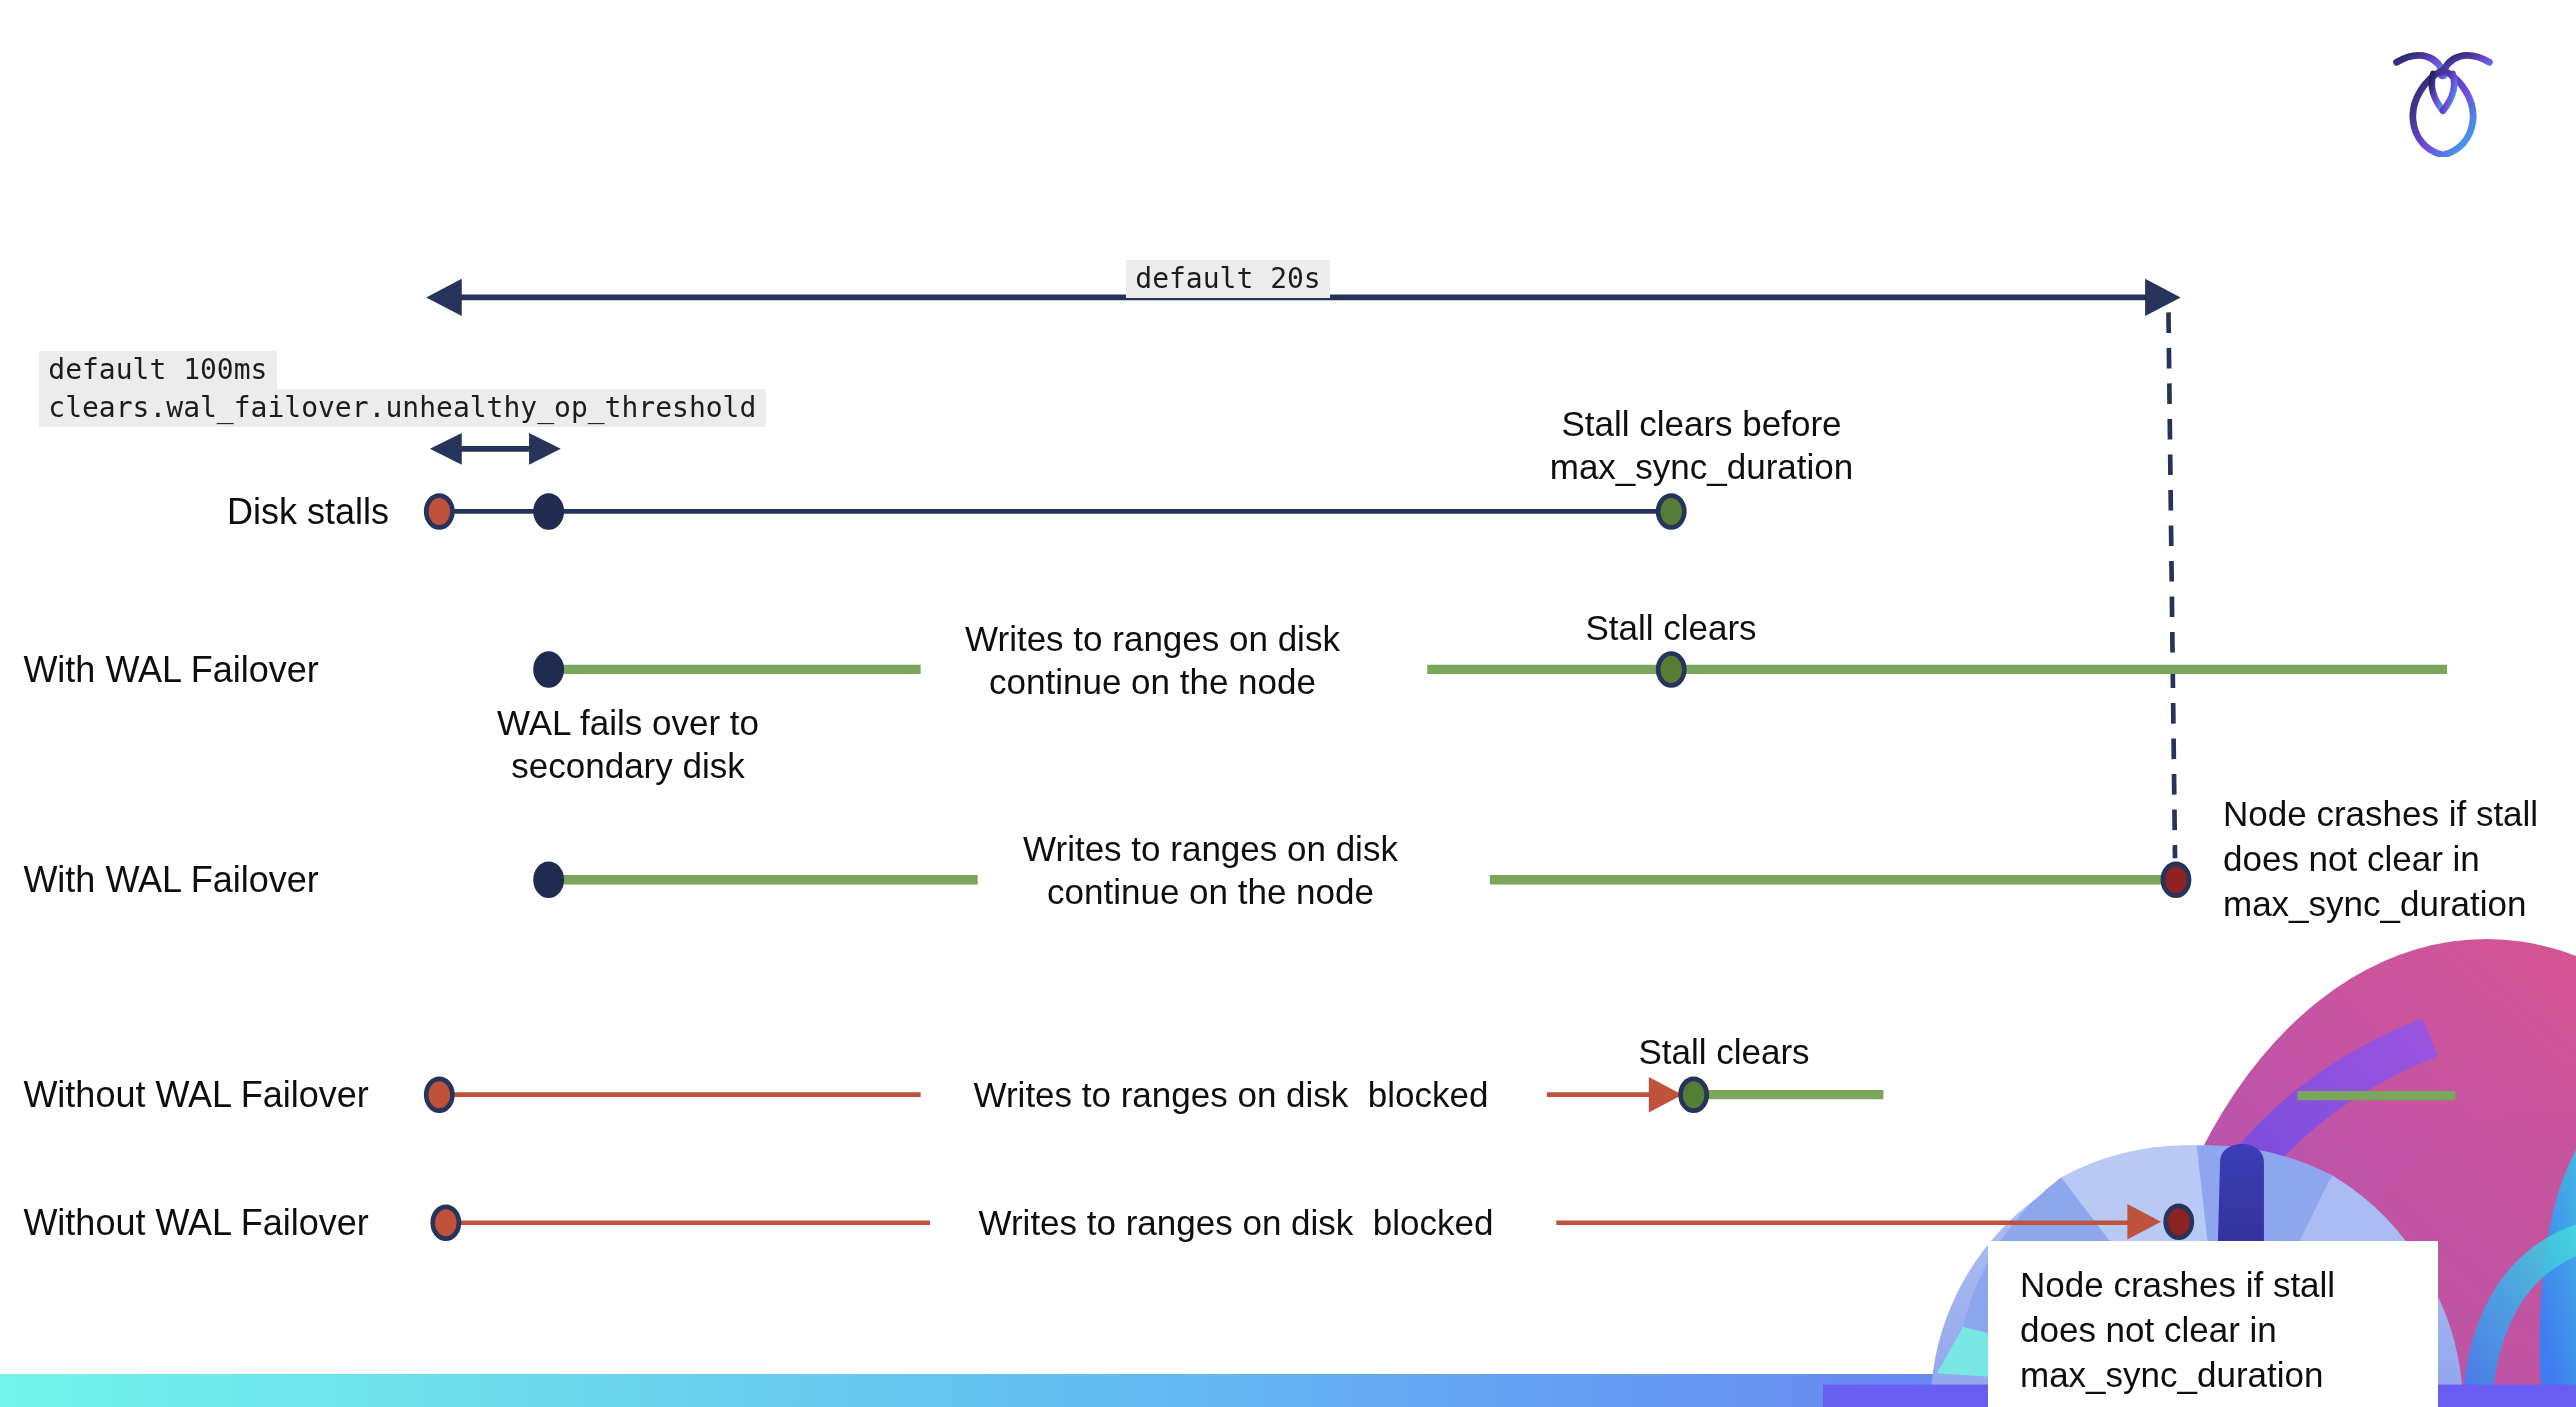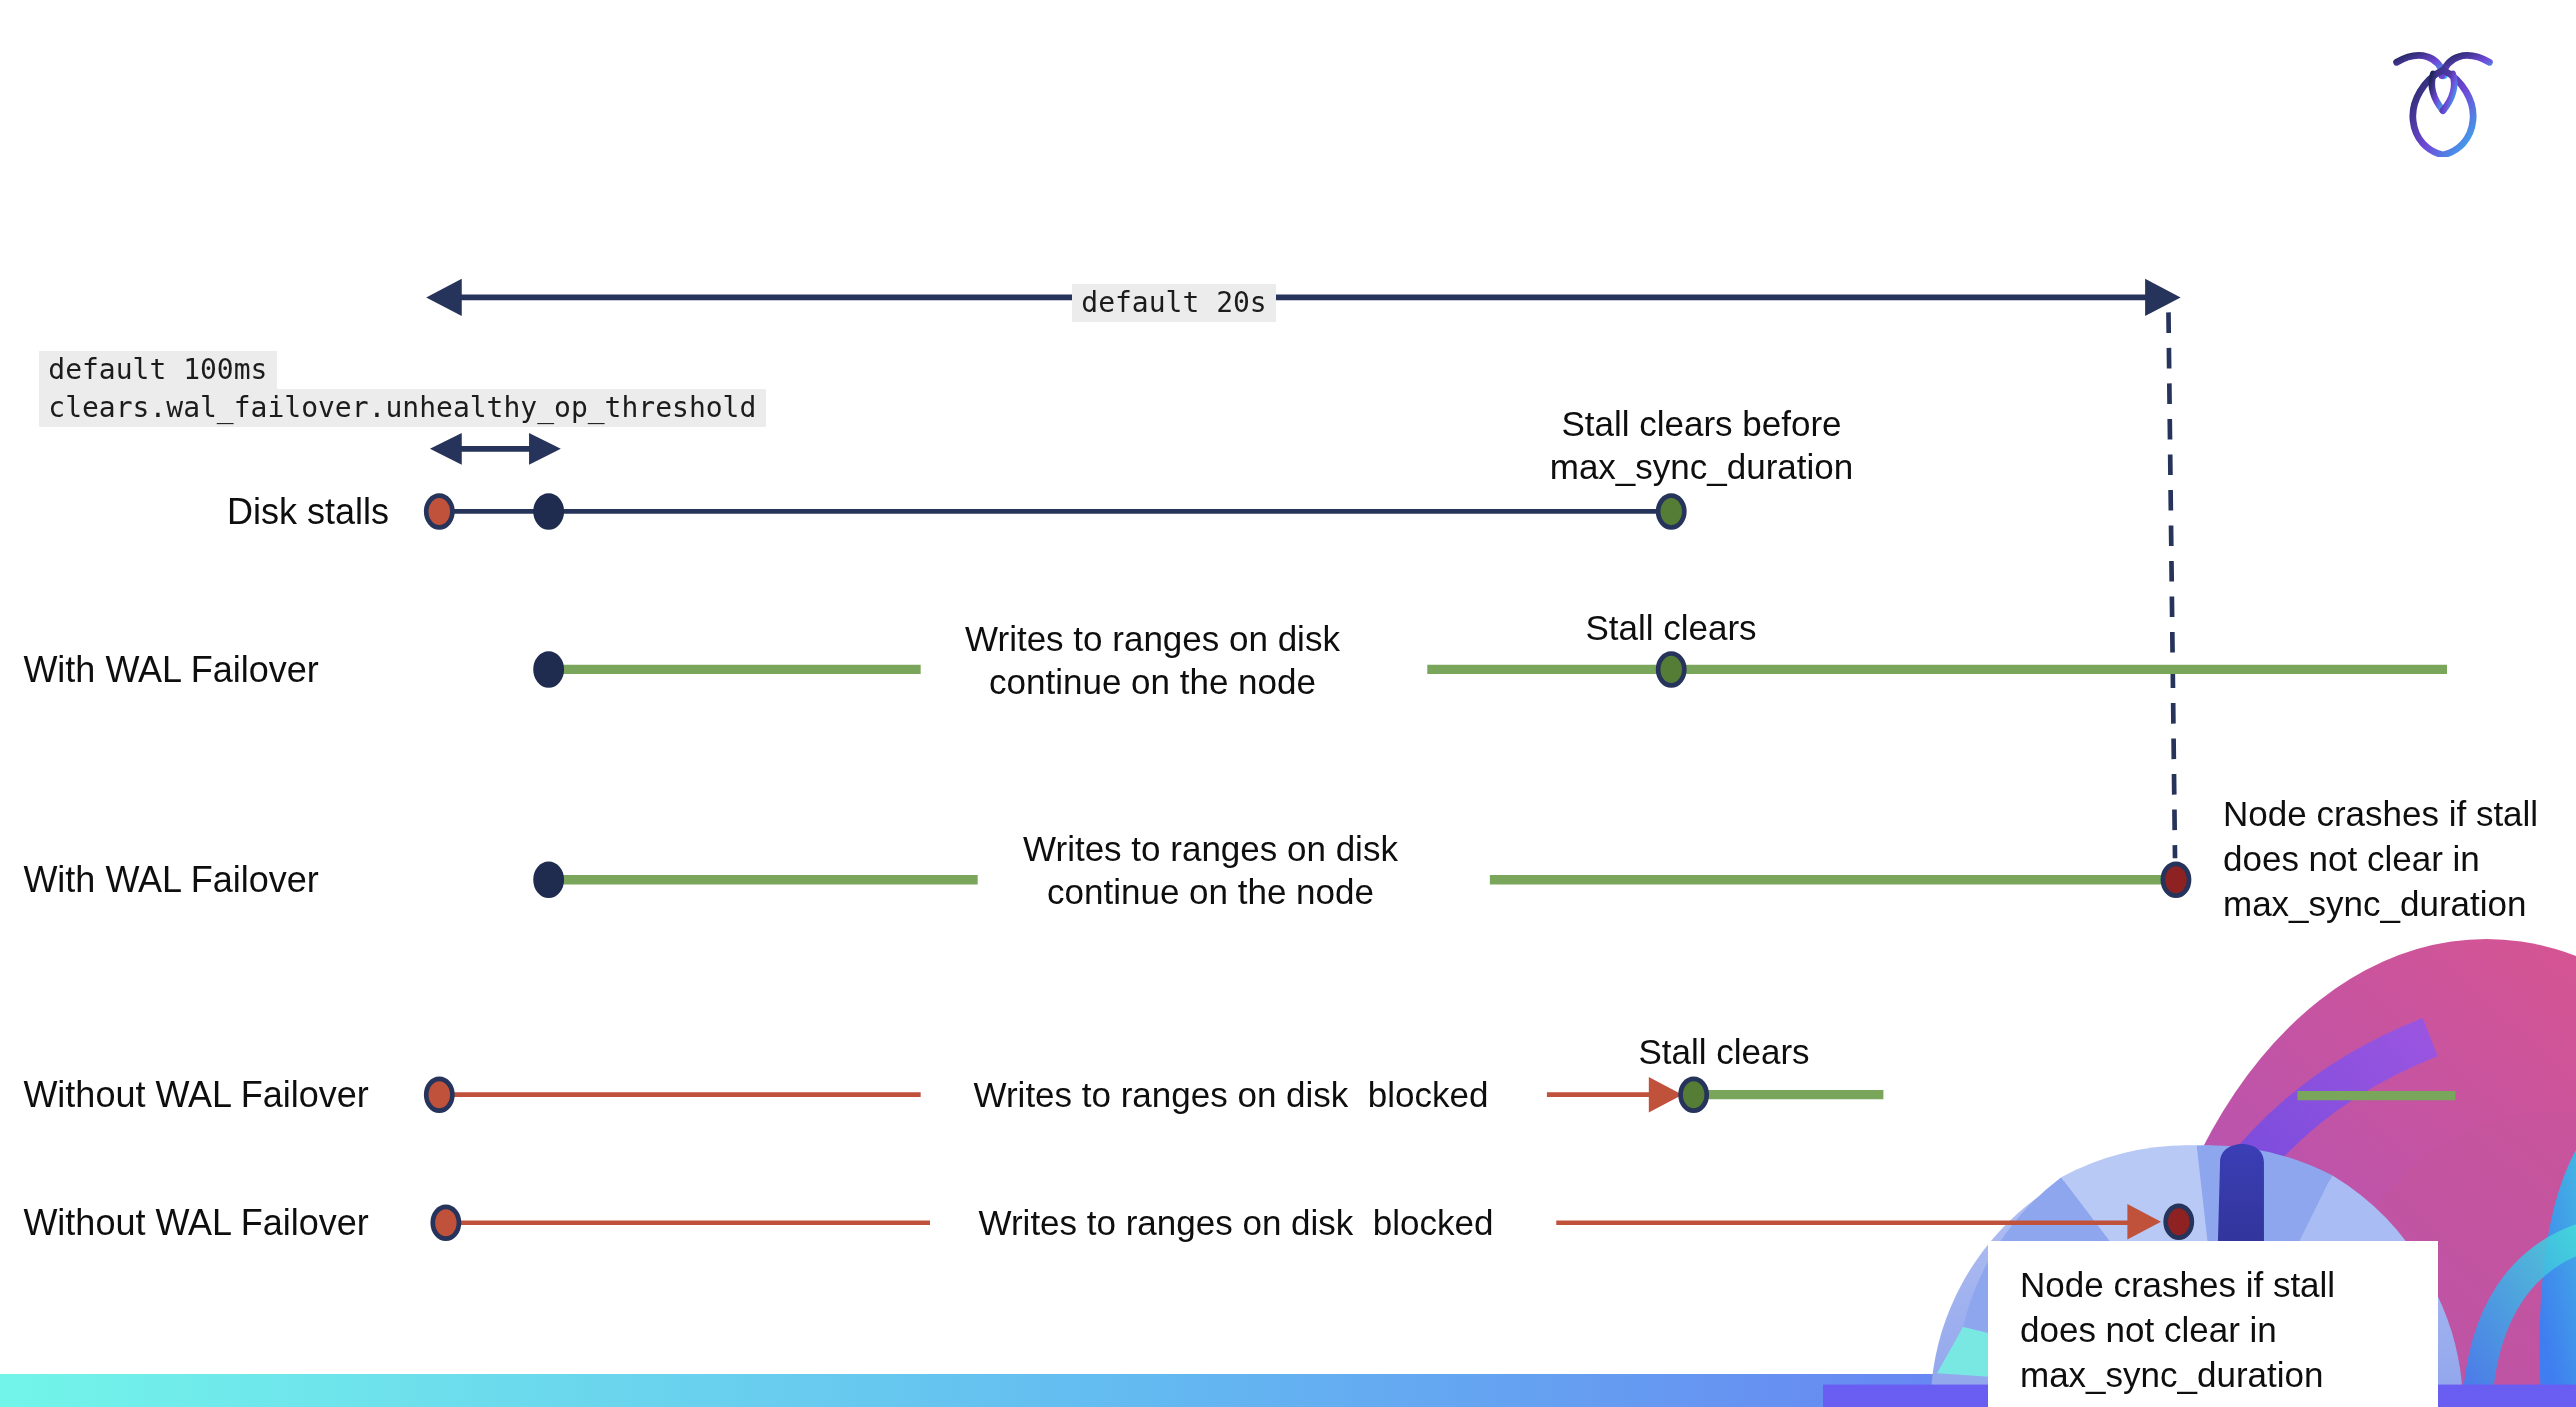--- a/index.html
+++ b/index.html
@@ -155,36 +155,38 @@
     <g fill="none" stroke="url(#gLogo)" stroke-width="7" stroke-linecap="round">
       <path d="M 12 22 C 36 8 56 16 61 36"></path>
       <path d="M 108 22 C 84 8 64 16 59 36"></path>
       <path d="M 60 30 C 40 40 27 62 29 82 C 31 102 44 114 60 118 C 76 114 89 102 91 82 C 93 62 80 40 60 30 Z"></path>
       <path d="M 60 112 L 60 72"></path>
       <path d="M 60 72 C 50 60 46 46 50 34"></path>
       <path d="M 60 72 C 70 60 74 46 70 34"></path>
     </g>
   </svg>
 
-  <div class="mono" style="left:1072px; top:260px;margin-top:24px;">default 20s</div>
+  <div class="mono" style="left:1126px; top:260px;">default 20s</div>
   <div class="mono" style="left:39px; top:351px;">default 100ms</div>
   <div class="mono" style="left:39px; top:389px;">clears.wal_failover.unhealthy_op_threshold</div>
 
   <div class="rowlabel" style="left:135px; top:490px; width:254px; text-align:right;">Disk stalls</div>
   <div class="rowlabel" style="left:23.4px; top:648px;">With WAL Failover</div>
   <div class="rowlabel" style="left:23.4px; top:858px;">With WAL Failover</div>
   <div class="rowlabel" style="left:23.4px; top:1073px;">Without WAL Failover</div>
   <div class="rowlabel" style="left:23.4px; top:1201px;">Without WAL Failover</div>
 
   <div class="ann center" style="left:1510px; top:402px; width:383px;">Stall clears before
 max_sync_duration</div>
 
   <div class="ann center" style="left:947px; top:617px; width:411px;">Writes to ranges on disk
 continue on the node</div>
   <div class="ann center" style="left:1531px; top:606px; width:280px;">Stall clears</div>
+  <div class="ann center" style="left:441px; top:701px; width:374px;">WAL fails over to
+secondary disk</div>
 
   <div class="ann center" style="left:1005px; top:827px; width:411px;">Writes to ranges on disk
 continue on the node</div>
   <div class="ann" style="left:2223px; top:791px; width:365px; line-height:45px;">Node crashes if stall
 does not clear in
 max_sync_duration</div>
 
   <div class="ann center" style="left:946px; top:1073px; width:570px;">Writes to ranges on disk  blocked</div>
   <div class="ann center" style="left:1584px; top:1030px; width:280px;">Stall clears</div>
 

